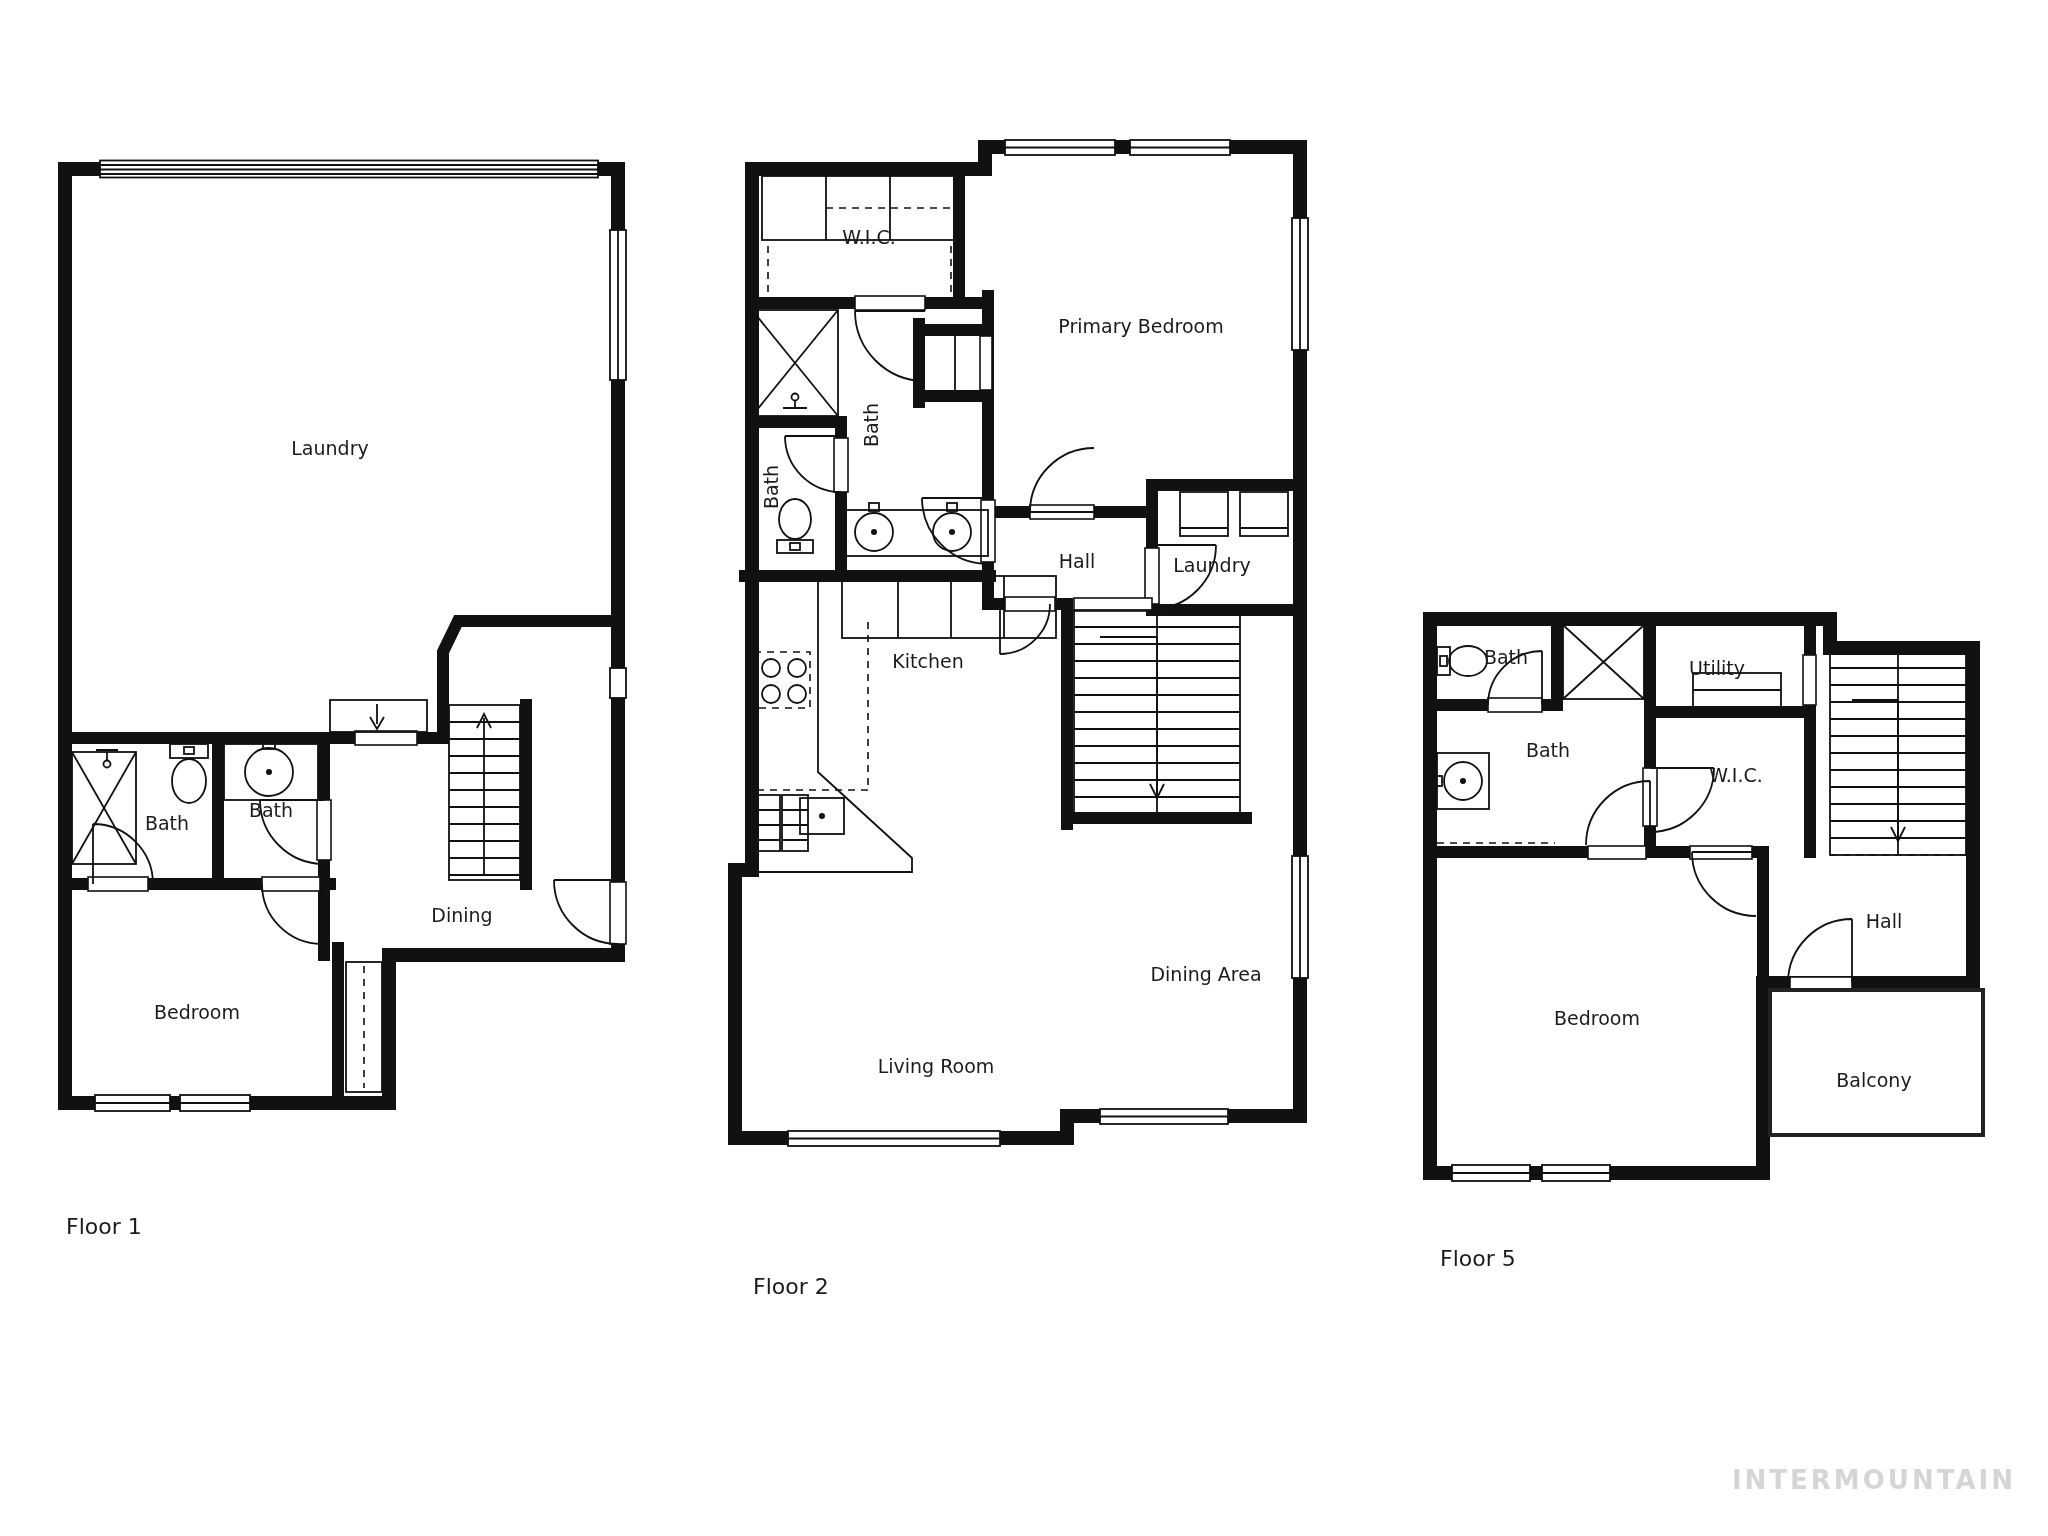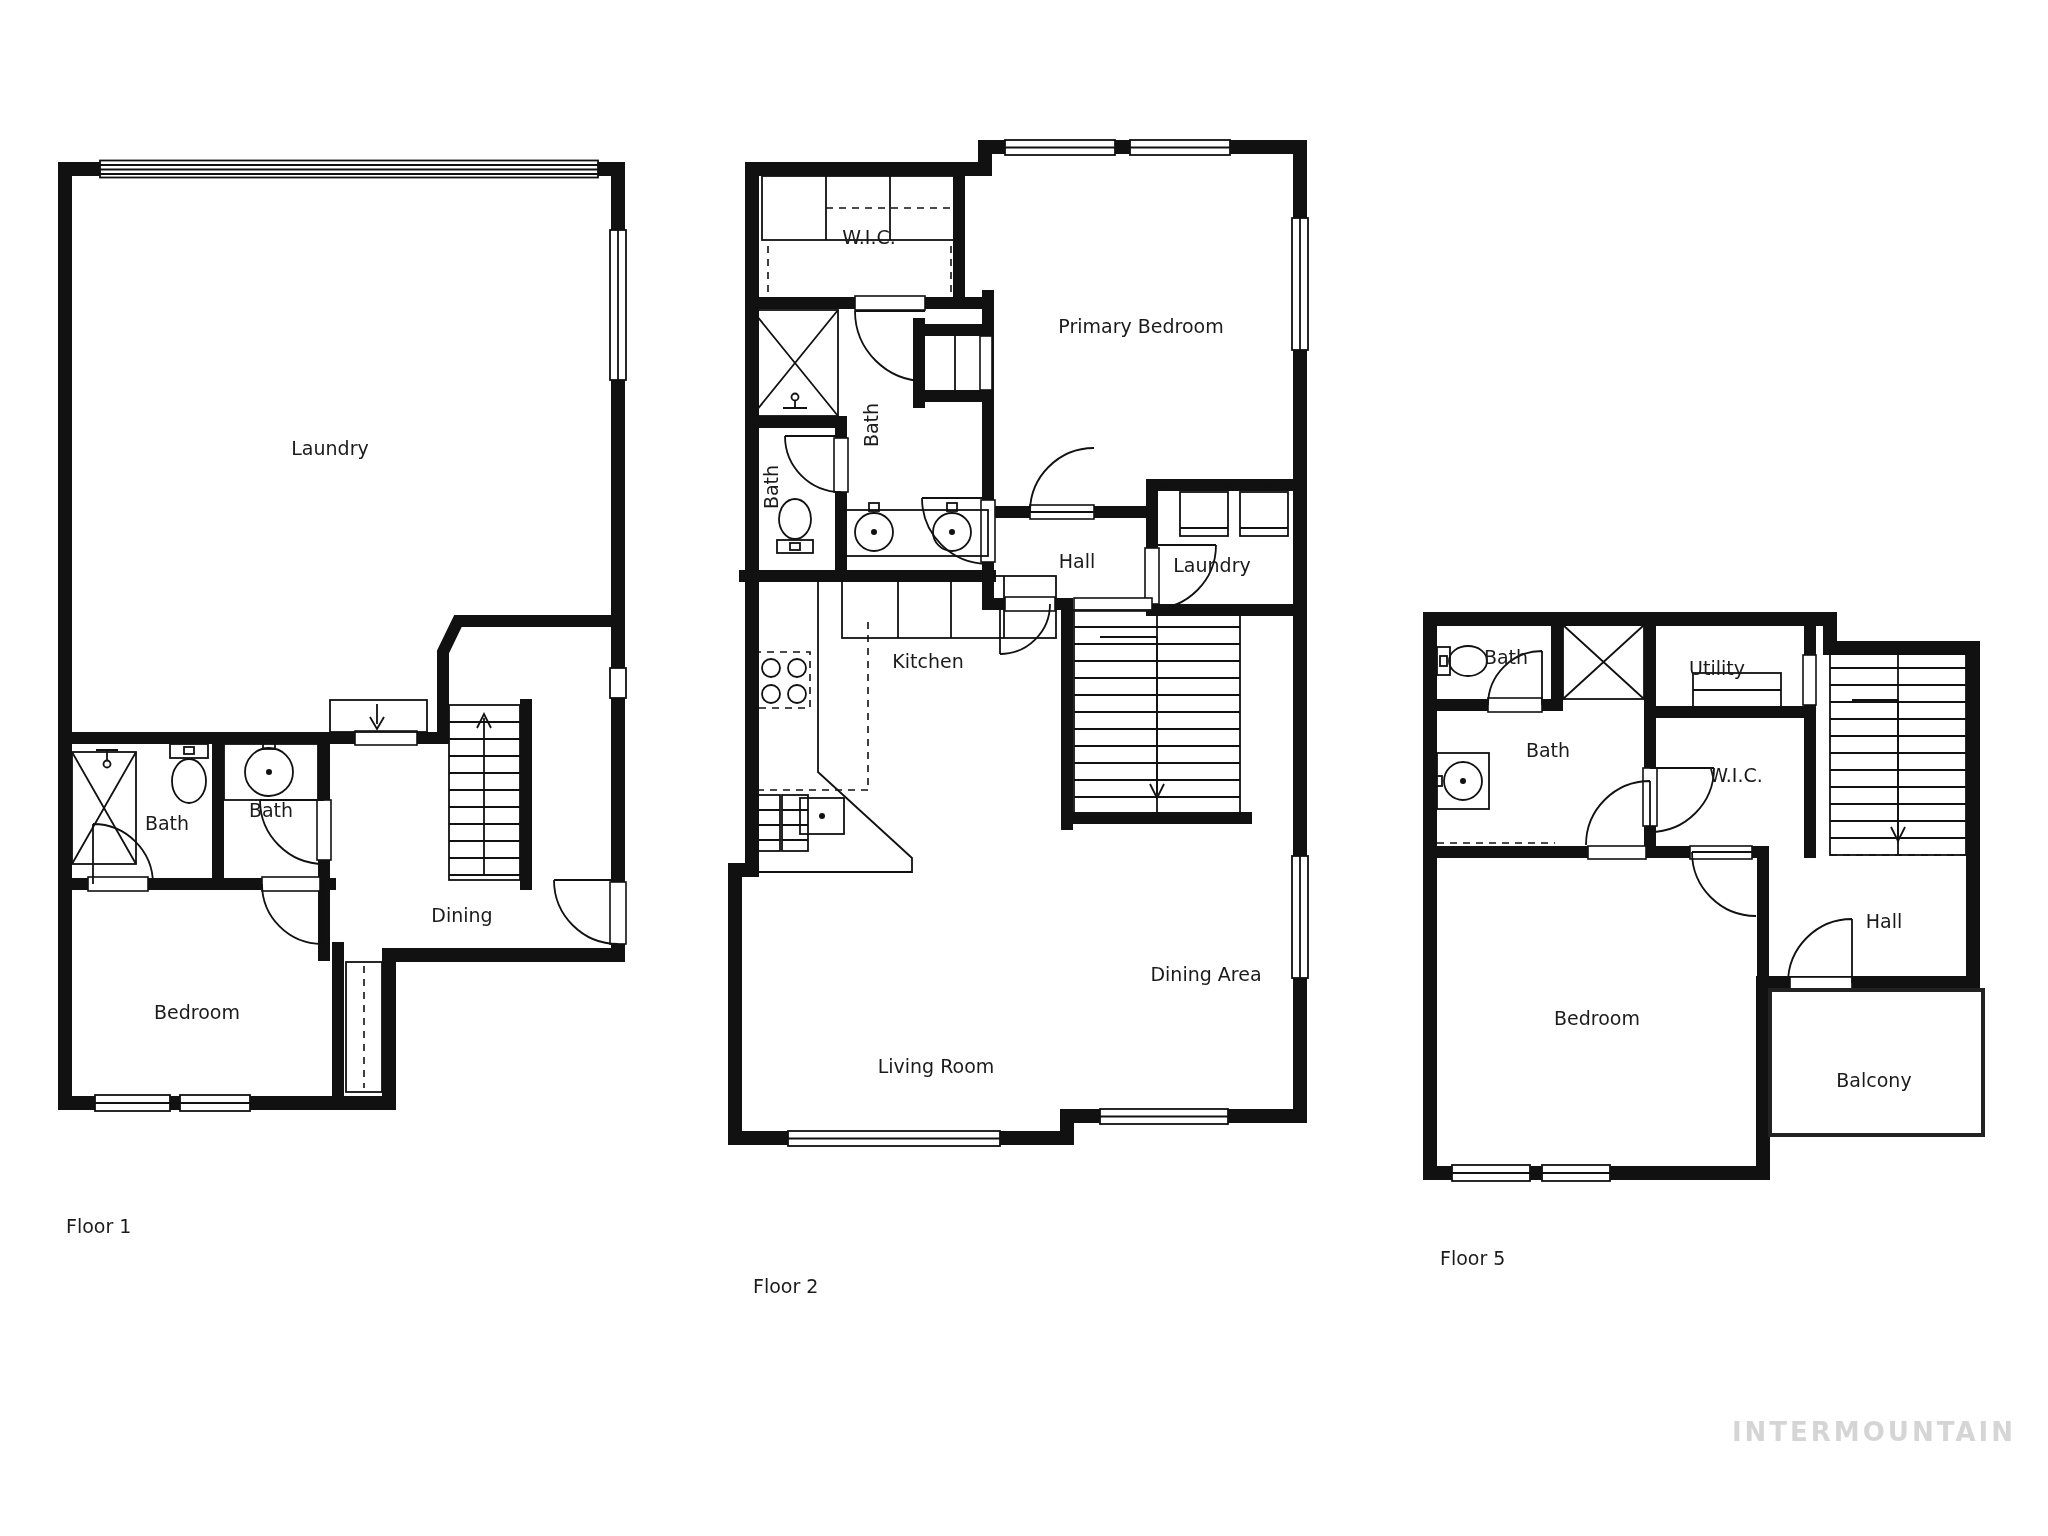--- a/index.html
+++ b/index.html
@@ -11,24 +11,24 @@
   .wi{fill:none;stroke:#111;stroke-width:12;stroke-linecap:square;}
   .thin{fill:none;stroke:#111;stroke-width:1.8;}
   .gap{fill:#ffffff;stroke:#111;stroke-width:1.6;}
   .win{fill:#ffffff;stroke:#111;stroke-width:1.8;}
   .dash{fill:none;stroke:#111;stroke-width:1.6;stroke-dasharray:7 6;}
   .balc{fill:none;stroke:#222;stroke-width:4;}
   .dot{fill:#111;stroke:none;}
   
   .rlabel{position:absolute;transform:translate(-50%,-50%);font-size:19px;white-space:nowrap;}
   .rlabel.v{transform:translate(-50%,-50%) rotate(-90deg);}
-  .flabel{position:absolute;transform:translate(0,-50%);font-size:19px;white-space:nowrap;}
+  .flabel{position:absolute;transform:translate(0,-50%);font-size:22px;white-space:nowrap;}
   .caption{position:absolute;transform:translate(-50%,-50%);font-size:20px;white-space:nowrap;}
   .watermark{position:absolute;transform:translate(-100%,-50%);font-size:26px;font-weight:700;
-             letter-spacing:3px;color:#d5d5d5;white-space:nowrap;}
+             letter-spacing:3px;color:#d5d5d5;white-space:nowrap;margin-top:48px;}
 </style>
 </head>
 <body>
 
 <div class="page">
 
 <svg width="2048" height="1536" viewBox="0 0 2048 1536">
 
   <g>
     <path class="shell" d="M 65,169 H 618 V 955 H 389 V 1103 H 65 Z"></path>

